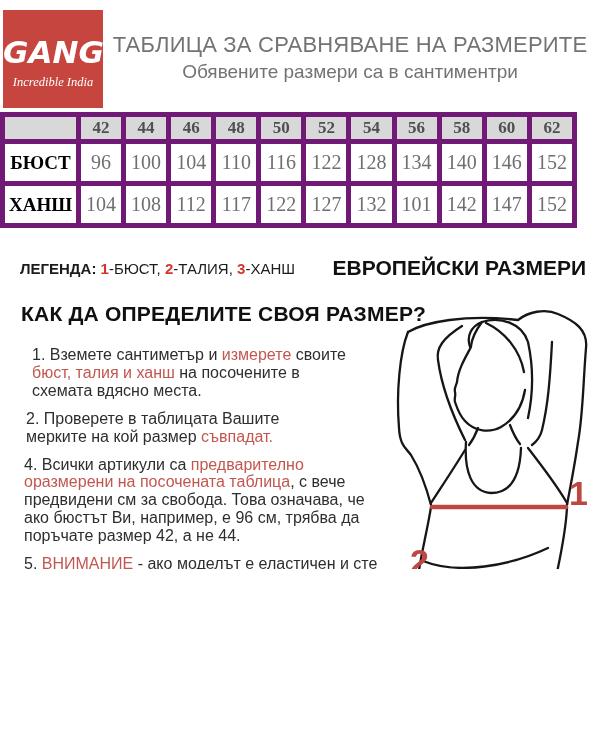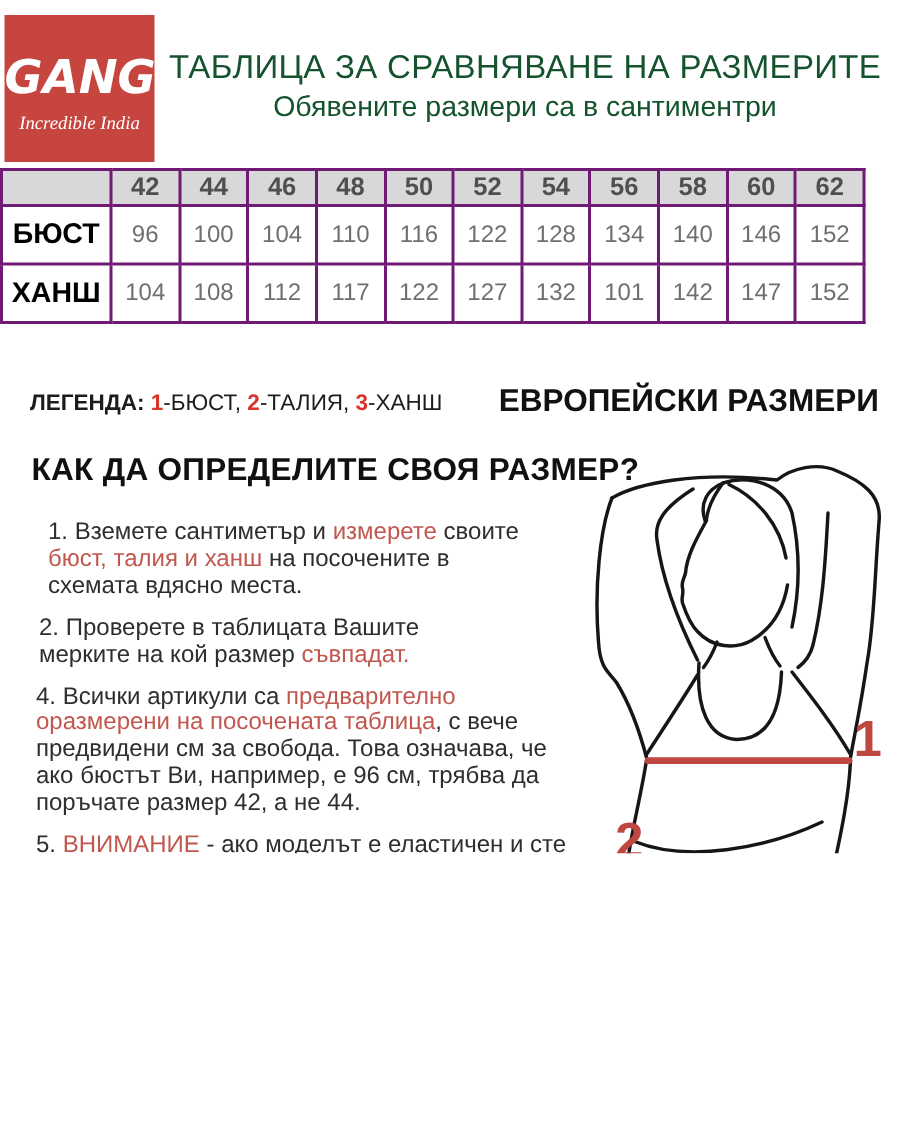--- a/index.html
+++ b/index.html
@@ -14,40 +14,40 @@
     background:#c6463f; color:#fff; text-align:center;
   }
   .logo-name {
     margin-top:24px; font-family:"DejaVu Sans", sans-serif;
     font-size:31px; font-weight:bold; font-style:italic; letter-spacing:0px;
   }
   .logo-tagline {
     margin-top:5px; font-family:"Liberation Serif", serif;
     font-style:italic; font-size:12.5px;
   }
-  .titles { position:absolute; left:104px; right:4px; top:32px; text-align:center; color:#14532d; }
+  .titles { position:absolute; left:104px; right:4px; top:32px; text-align:center; color:#737373; }
   .title { margin:0; font-size:22px; font-weight:normal; letter-spacing:0.2px; }
   .subtitle { margin-top:3px; font-size:19px; }
 
   
   .size-table {
     position:absolute; left:0; top:112px; width:577px;
     border-collapse:collapse; table-layout:fixed;
   }
   .size-table th, .size-table td {
-    border:2px solid #701a75; text-align:center; padding:0;
+    border:5px solid #701a75; text-align:center; padding:0;font-family:Liberation Serif, serif;
   }
   .size-table thead th {
     background:#d8d8d8; height:22px; font-size:17px; color:#4f4f4f; font-weight:bold;
   }
   .size-table th.corner { width:71px; }
   .size-table tbody th {
     background:#fff; font-size:19px; color:#000; font-weight:bold; height:37px;
   }
-  .size-table tbody td { font-size:16px; color:#6f6f6f; background:#fff; }
+  .size-table tbody td { font-size:20px; color:#6f6f6f; background:#fff; }
 
   
   .legend {
     position:absolute; left:20px; top:260px; font-size:15px; color:#1c1c1c; white-space:nowrap;
   }
   .legend .bold { font-weight:bold; }
   .legend .red { color:#d7342b; }
   .euro-label {
     position:absolute; right:14px; top:256px; font-size:21px; font-weight:bold; color:#111;
   }

